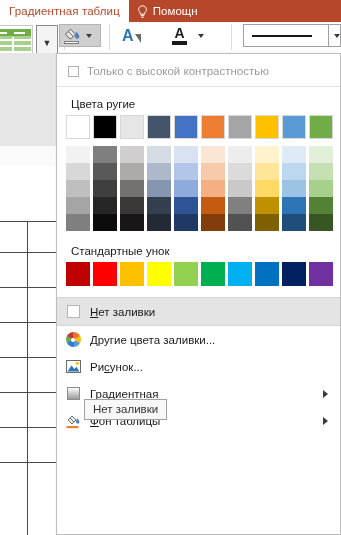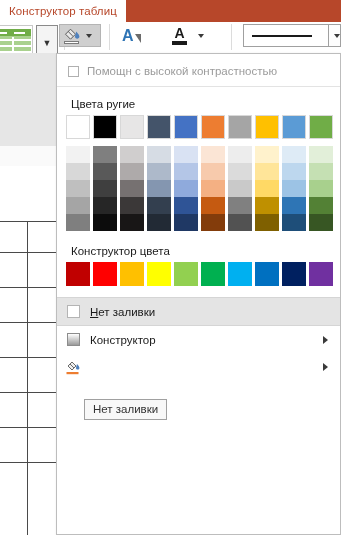--- a/index.html
+++ b/index.html
@@ -403,21 +403,31 @@
     color: #333333;
     white-space: nowrap;
     z-index: 40;
   }
 </style>
 </head>
 <body>
 
 <div class="ribbon-tabs">
   <div class="tab active">
-    <span>Конструктор таблиц</span>
+    <span>Градиентная таблиц</span>
+  </div>
+  <div class="tab-help">
+    <span class="bulb">
+      <svg width="11" height="13" viewBox="0 0 11 13">
+        <path d="M5.5 0.8 C3.2 0.8 1.6 2.5 1.6 4.5 C1.6 6.0 2.6 7.0 3.3 7.9 L3.3 9.2 L7.7 9.2 L7.7 7.9 C8.4 7.0 9.4 6.0 9.4 4.5 C9.4 2.5 7.8 0.8 5.5 0.8 Z" fill="none" stroke="#ffffff" stroke-width="1"></path>
+        <rect x="3.8" y="10.1" width="3.4" height="1" fill="#ffffff"></rect>
+        <rect x="4.3" y="11.7" width="2.4" height="1" fill="#ffffff"></rect>
+      </svg>
+    </span>
+    <span>Помощн</span>
   </div>
 </div>
 
 <div class="ribbon-body">
 
   <div class="gallery-swatch">
     <div class="tbl"></div>
     <div class="hdr"></div>
     <div class="hline" style="left:5px; top:6px; width:11px;"></div>
     <div class="hline" style="left:23px; top:6px; width:11px;"></div>
@@ -485,21 +495,21 @@
     <div class="r" style="top:241px;"></div>
 
     <div class="c" style="left:85px;"></div>
   </div>
 </div>
 
 <div class="panel">
 
   <div class="hc-row">
     <span class="hc-box"></span>
-    <span class="hc-label">Помощн с высокой контрастностью</span>
+    <span class="hc-label">Только с высокой контрастностью</span>
   </div>
   <div class="panel-div"></div>
 
   <div class="section-title">Цвета ругие</div>
 
   <div class="swatch-grid">
     <div class="swatch-row">
       <span class="sw bordered" style="background:#ffffff"></span>
       <span class="sw bordered" style="background:#000000"></span>
       <span class="sw bordered" style="background:#e7e6e6"></span>
@@ -569,21 +579,21 @@
       <span class="sw-v" style="background:#222a35"></span>
       <span class="sw-v" style="background:#1f3864"></span>
       <span class="sw-v" style="background:#833c0b"></span>
       <span class="sw-v" style="background:#525252"></span>
       <span class="sw-v" style="background:#7f6000"></span>
       <span class="sw-v" style="background:#1e4e79"></span>
       <span class="sw-v" style="background:#375623"></span>
     </div>
   </div>
 
-  <div class="section-title" style="padding-top:14px;">Конструктор цвета</div>
+  <div class="section-title" style="padding-top:14px;">Стандартные унок</div>
 
   <div class="std-grid">
     <div class="swatch-row">
       <span class="sw" style="background:#c00000"></span>
       <span class="sw" style="background:#ff0000"></span>
       <span class="sw" style="background:#ffc000"></span>
       <span class="sw" style="background:#ffff00"></span>
       <span class="sw" style="background:#92d050"></span>
       <span class="sw" style="background:#00b050"></span>
       <span class="sw" style="background:#00b0f0"></span>
@@ -595,41 +605,58 @@
 
   <div class="menu-list">
 
     <div class="menu-item highlight">
       <span class="mi-icon">
           <span class="box-empty"></span>
         </span>
       <span class="mi-label"><u>Н</u>ет заливки</span>
     </div>
 
-
-
+    <div class="menu-item">
+      <span class="mi-icon">
+          <span class="pie"></span>
+        </span>
+      <span class="mi-label"><u>Д</u>ругие цвета заливки...</span>
+    </div>
+
+
+    <div class="menu-item">
+      <span class="mi-icon">
+        <svg width="15" height="13" viewBox="0 0 15 13">
+          <rect x="0.5" y="0.5" width="14" height="12" fill="#ffffff" stroke="#6a6a6a" stroke-width="1"></rect>
+          <path d="M1.5 11.5 L5.5 5.5 L8.5 9.0 L10.5 6.8 L13.5 11.5 Z" fill="#2e75b5"></path>
+          <circle cx="11.2" cy="3.2" r="1.5" fill="#ffc000"></circle>
+        </svg>
+      </span>
+      <span class="mi-label">Ри<u>с</u>унок...</span>
+    </div>
 
     <div class="menu-item">
       <span class="mi-icon">
           <span class="box-grad"></span>
         </span>
-      <span class="mi-label">Конструктор</span>
+      <span class="mi-label">Градиентная</span>
       <span class="mi-arrow"></span>
     </div>
 
 
     <div class="menu-item">
       <span class="mi-icon">
         <svg width="17" height="16" viewBox="0 0 17 16">
           <path d="M3.0 7.0 L7.0 3.0 L11.0 7.0 L7.0 11.0 Z" fill="#efefef" stroke="#5a5a5a" stroke-width="0.9"></path>
           <path d="M5.0 5.0 L9.0 9.0" stroke="#5a5a5a" stroke-width="0.9"></path>
           <path d="M12.0 5.0 C13.8 7.0 14.4 8.0 14.4 8.9 C14.4 9.9 13.6 10.6 12.7 10.6 C11.8 10.6 11.0 9.9 11.0 8.9 C11.0 8.0 11.6 7.0 12.0 5.0 Z" fill="#4f81bd"></path>
           <rect x="1.5" y="13.0" width="12" height="2.2" fill="#ed7d31"></rect>
         </svg>
       </span>
+      <span class="mi-label"><u>Ф</u>он таблицы</span>
       <span class="mi-arrow"></span>
     </div>
   </div>
 </div>
 
 <div class="tooltip">
   <span>Нет заливки</span>
 </div>
 
 </body></html>

